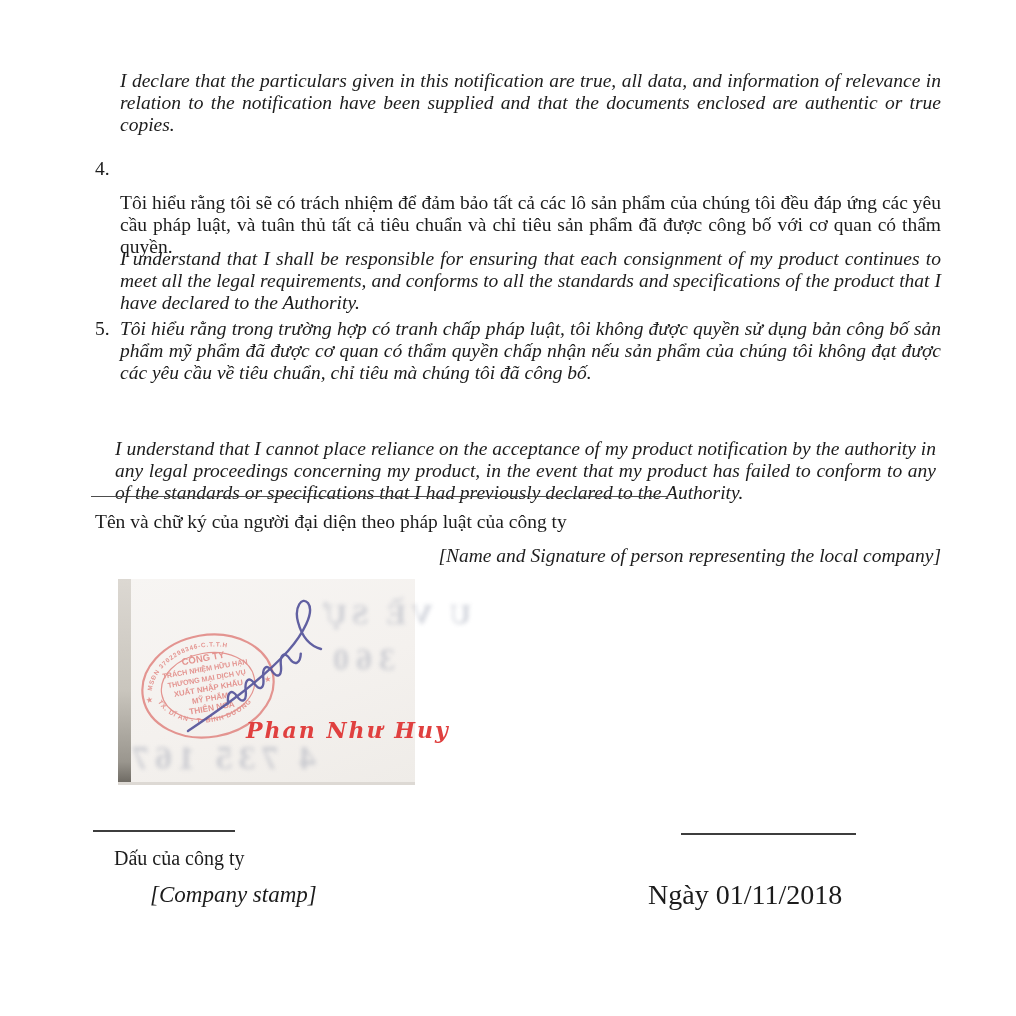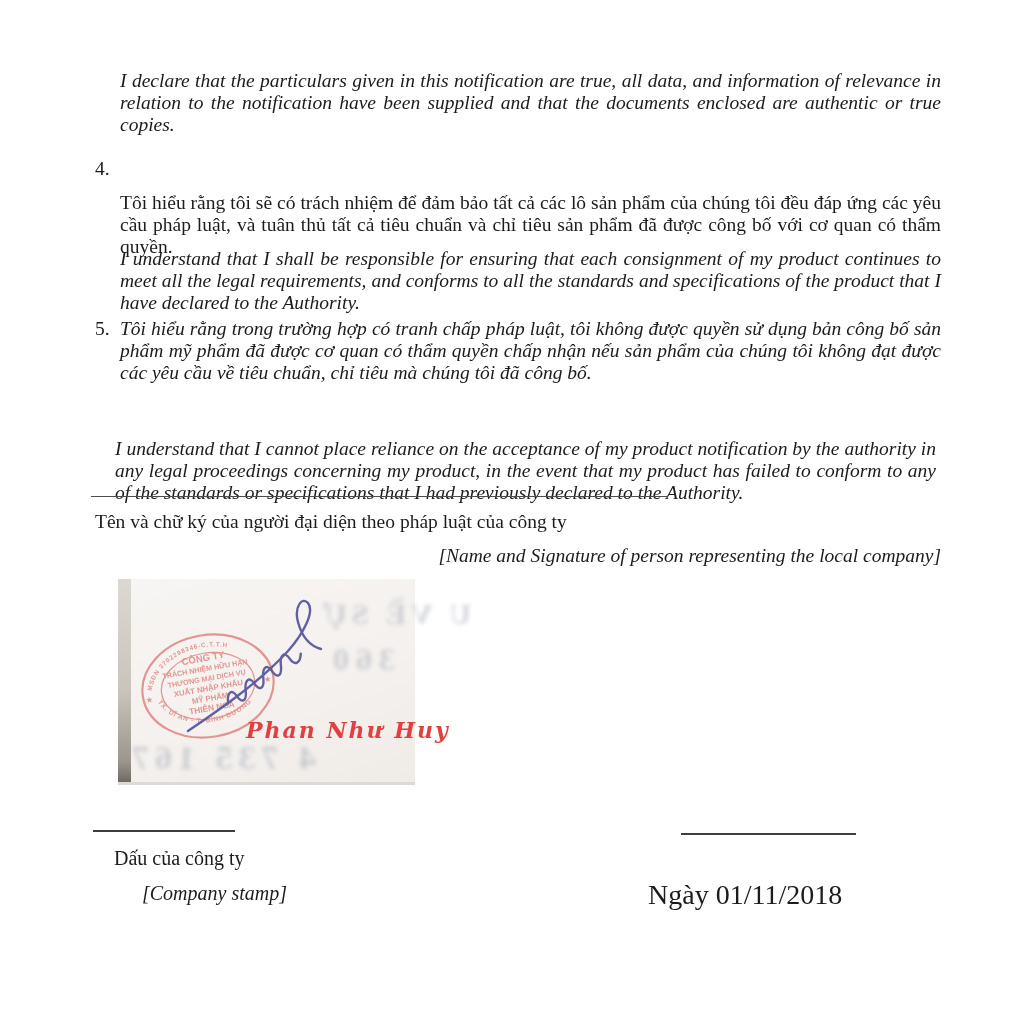--- a/index.html
+++ b/index.html
@@ -106,14 +106,14 @@
 
   <div class="signer-name">Phan Như Huy</div>
 
   <div class="photo-edge"></div>
 </div>
 
 <div class="abs short-line" style="left:93px;  top:816px; width:142px; height:14px;"></div>
 <div class="abs short-line" style="left:681px; top:819px; width:175px; height:14px;"></div>
 
 <div class="abs" style="left:104px; top:847px; font-size:20px;margin-left:10px;">Dấu của công ty</div>
-<div class="abs it" style="left:142px; top:882px; font-size:20px;">[Company stamp]</div>
+<div class="abs it" style="left:150px; top:882px; font-size:23px;">[Company stamp]</div>
 <div class="abs" style="left:648px; top:879px; font-size:28px;">Ngày 01/11/2018</div>
 
 </body></html>

